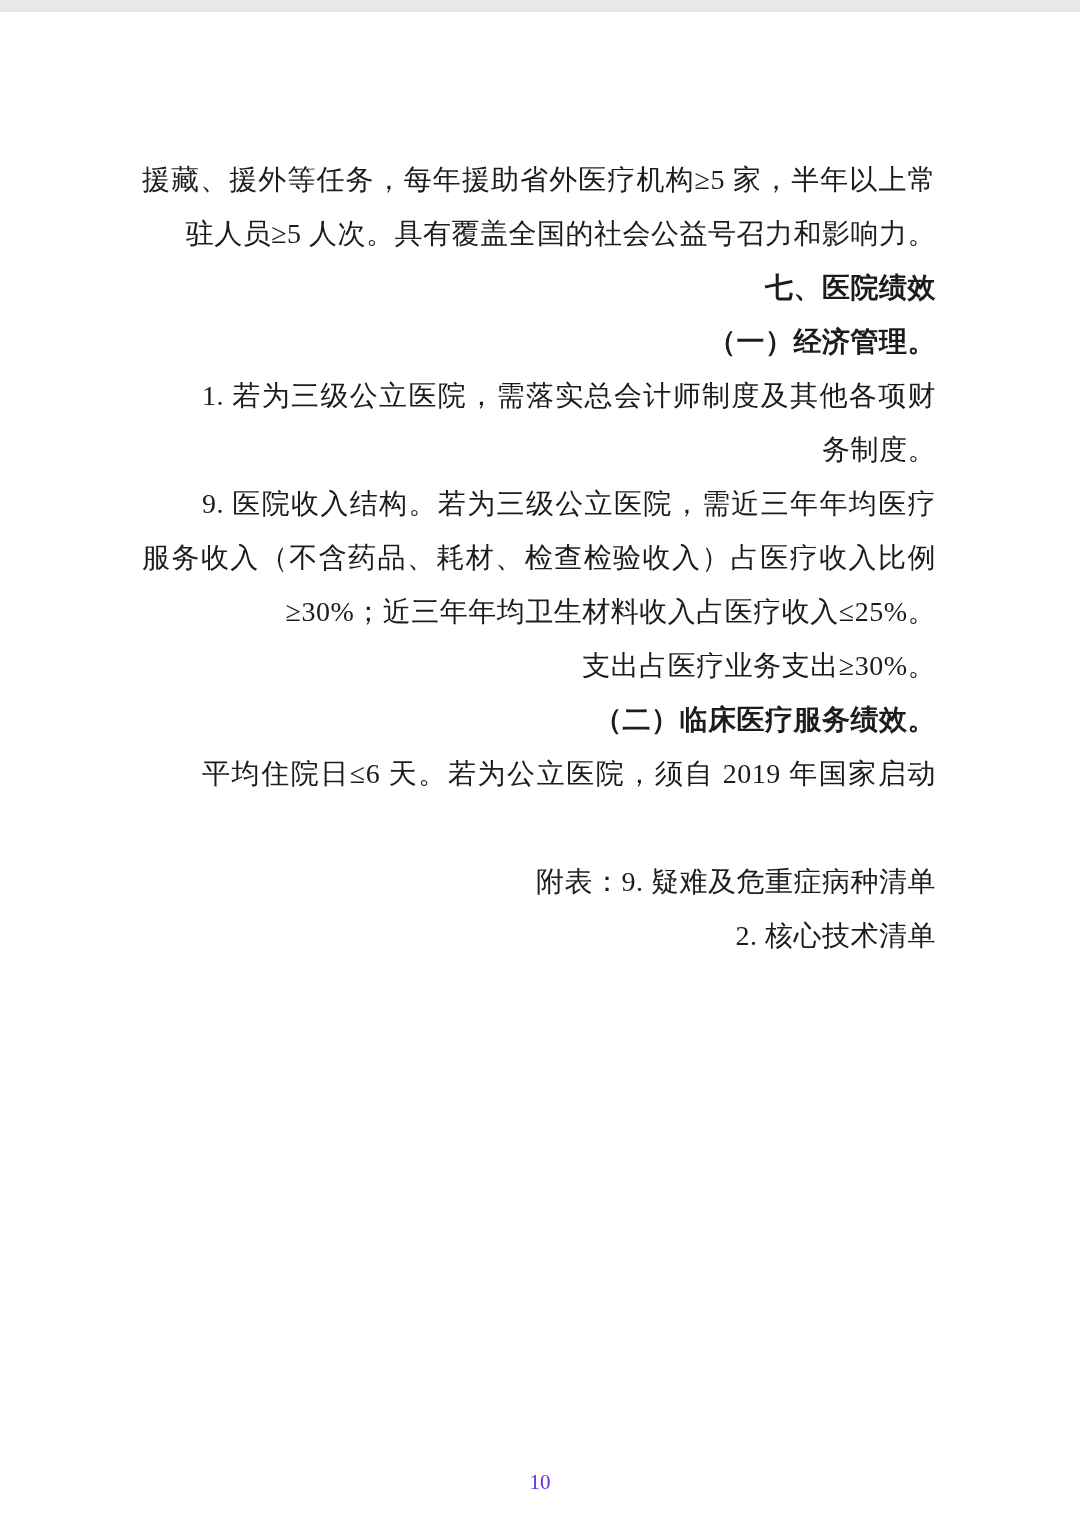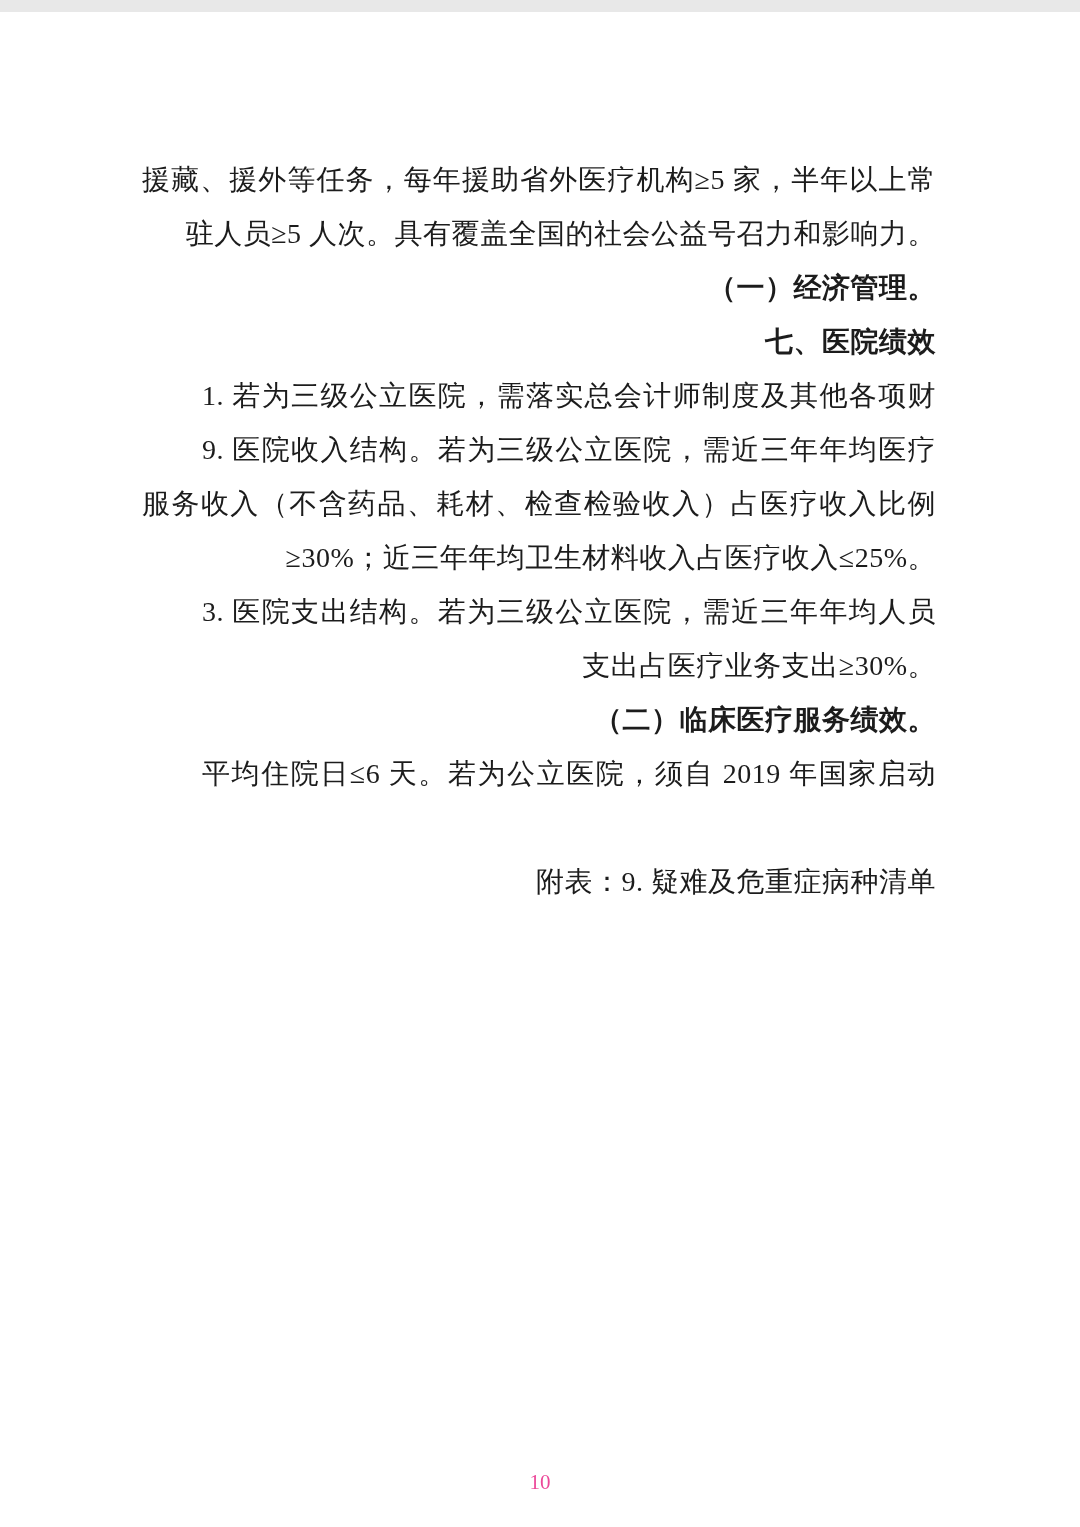--- a/index.html
+++ b/index.html
@@ -48,38 +48,39 @@
     height: 54px;
   }
   .page-number {
     position: absolute;
     top: 1456px;
     left: 0;
     width: 100%;
     text-align: center;
     font-size: 21px;
     line-height: 28px;
-    color: #ec4899;
+    color: #6d28d9;
   }
 </style>
 </head>
 <body>
 
 <div class="page">
   <div class="text-block">
     <div class="line fill">援藏、援外等任务，每年援助省外医疗机构≥5 家，半年以上常</div>
     <div class="line">驻人员≥5 人次。具有覆盖全国的社会公益号召力和影响力。</div>
+    <div class="line indent bold">七、医院绩效</div>
     <div class="line indent bold">（一）经济管理。</div>
-    <div class="line indent bold">七、医院绩效</div>
     <div class="line indent fill">1. 若为三级公立医院，需落实总会计师制度及其他各项财</div>
+    <div class="line">务制度。</div>
     <div class="line indent fill">9. 医院收入结构。若为三级公立医院，需近三年年均医疗</div>
     <div class="line fill">服务收入（不含药品、耗材、检查检验收入）占医疗收入比例</div>
     <div class="line">≥30%；近三年年均卫生材料收入占医疗收入≤25%。</div>
-    <div class="line indent fill">3. 医院支出结构。若为三级公立医院，需近三年年均人员</div>
     <div class="line">支出占医疗业务支出≥30%。</div>
     <div class="line indent bold">（二）临床医疗服务绩效。</div>
     <div class="line indent fill">平均住院日≤6 天。若为公立医院，须自 2019 年国家启动</div>
     <div class="line spacer"></div>
     <div class="line indent">附表：9. 疑难及危重症病种清单</div>
+    <div class="line indent-lg">2. 核心技术清单</div>
   </div>
 
   <div class="page-number">10</div>
 </div>
 
 </body></html>

